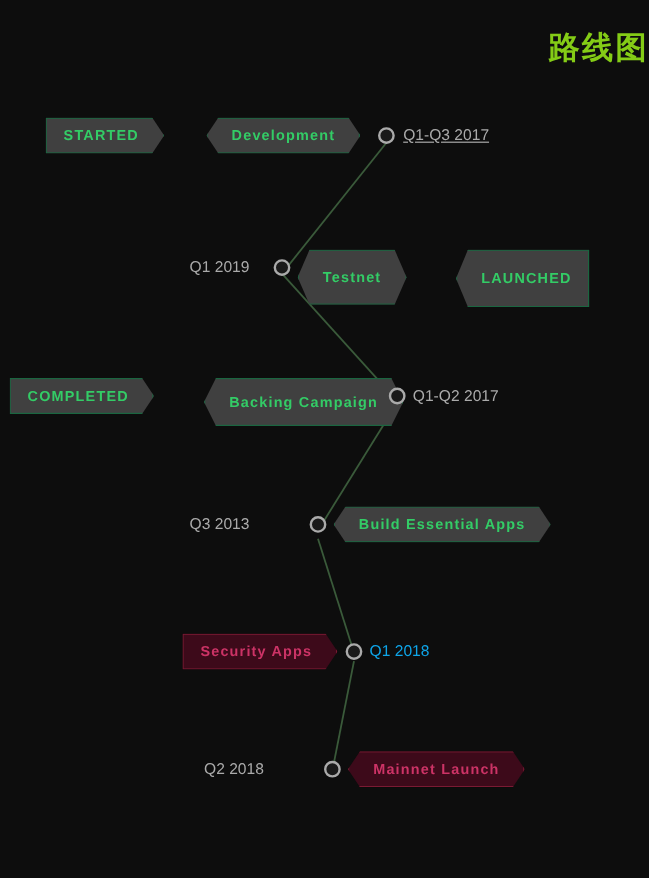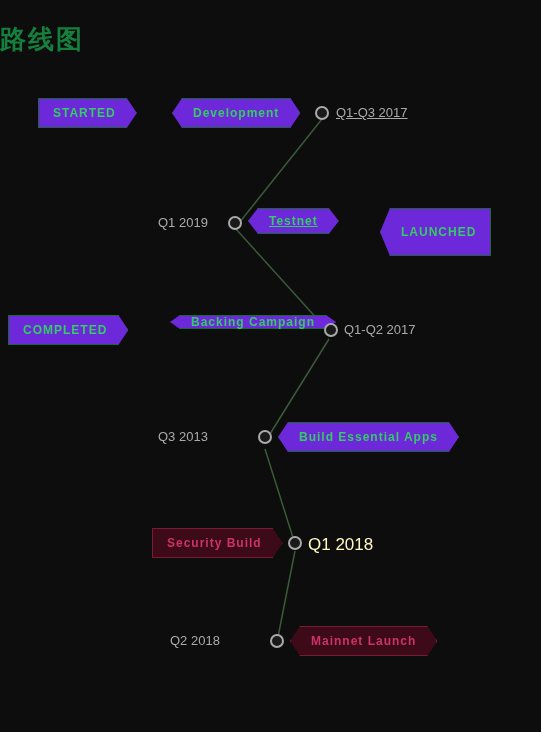--- a/index.html
+++ b/index.html
@@ -8,24 +8,24 @@
       width: 541px;
       height: 732px;
       background-color: #0d0d0d;
       font-family: Arial, sans-serif;
       color: #fff;
       overflow: hidden;
       position: relative;
     }
 
     .page-title {
-      text-align: left;
+      text-align: right;
       font-size: 26px;
       font-weight: bold;
-      color: #15803d;
+      color: #84cc16;
       padding-top: 22px;
       padding-bottom: 10px;
       letter-spacing: 2px;
     }
 
     
     .lines-svg {
       position: absolute;
       top: 0;
       left: 0;
@@ -64,21 +64,21 @@
       clip-path: polygon(10px 0, 100% 0, 100% 100%, 10px 100%, 0 50%);
       padding-left: 20px;
     }
     .badge-arrow-both {
       clip-path: polygon(10px 0, calc(100% - 10px) 0, 100% 50%, calc(100% - 10px) 100%, 10px 100%, 0 50%);
       padding-left: 20px;
       padding-right: 20px;
     }
 
     .green-dark {
-      background-color: #6d28d9;
+      background-color: #404040;
       border: 1px solid #1a6640;
       color: #33cc66;
     }
 
     .maroon {
       background-color: #3d0a1a;
       border: 1px solid #7a1a33;
       color: #cc3366;
     }
 
@@ -134,52 +134,52 @@
 
     <div class="text-label" style="position:absolute; left:336px; top:7px; color:#aaa; font-size:13px;text-decoration:underline;">Q1-Q3 2017</div>
   </div>
 
   <div style="position:absolute; top:208px; left:0; right:0;">
 
     <div class="text-label" style="position:absolute; left:158px; top:7px; color:#aaa; font-size:13px;">Q1 2019</div>
 
     <div class="node-dot white-dot" style="position:absolute; left:228px; top:8px;"></div>
 
-    <div class="badge green-dark badge-arrow-both" style="position:absolute; left:248px; top:0; font-size:12px; height:26px;text-decoration:underline;">Testnet</div>
+    <div class="badge green-dark badge-arrow-both" style="position:absolute; left:248px; top:0; font-size:12px; height:46px;">Testnet</div>
 
     <div class="badge green-dark badge-arrow-left" style="position:absolute; left:380px; top:0; font-size:12px; height:48px;">LAUNCHED</div>
   </div>
 
   <div style="position:absolute; top:315px; left:0; right:0;">
 
     <div class="badge green-dark badge-arrow-right" style="position:absolute; left:8px; top:0; font-size:12px; height:30px;">COMPLETED</div>
 
-    <div class="badge green-dark badge-arrow-both" style="position:absolute; left:170px; top:0; font-size:12px; height:14px;">Backing Campaign</div>
+    <div class="badge green-dark badge-arrow-both" style="position:absolute; left:170px; top:0; font-size:12px; height:40px;">Backing Campaign</div>
 
     <div class="node-dot white-dot" style="position:absolute; left:324px; top:8px;"></div>
 
     <div class="text-label" style="position:absolute; left:344px; top:7px; color:#aaa; font-size:13px;">Q1-Q2 2017</div>
   </div>
 
   <div style="position:absolute; top:422px; left:0; right:0;">
 
     <div class="text-label" style="position:absolute; left:158px; top:7px; color:#aaa; font-size:13px;">Q3 2013</div>
 
     <div class="node-dot white-dot" style="position:absolute; left:258px; top:8px;"></div>
 
     <div class="badge green-dark badge-arrow-both" style="position:absolute; left:278px; top:0; font-size:12px; height:30px;">Build Essential Apps</div>
   </div>
 
   <div style="position:absolute; top:528px; left:0; right:0;">
 
-    <div class="badge maroon badge-arrow-right" style="position:absolute; left:152px; top:0; font-size:12px; height:30px;">Security Build</div>
+    <div class="badge maroon badge-arrow-right" style="position:absolute; left:152px; top:0; font-size:12px; height:30px;">Security Apps</div>
 
     <div class="node-dot white-dot" style="position:absolute; left:288px; top:8px;"></div>
 
-    <div class="text-label" style="position:absolute; left:308px; top:7px; color:#fef9c3; font-size:17px;">Q1 2018</div>
+    <div class="text-label" style="position:absolute; left:308px; top:7px; color:#0ea5e9; font-size:13px;">Q1 2018</div>
   </div>
 
   <div style="position:absolute; top:626px; left:0; right:0;">
 
     <div class="text-label" style="position:absolute; left:170px; top:7px; color:#aaa; font-size:13px;">Q2 2018</div>
 
     <div class="node-dot white-dot" style="position:absolute; left:270px; top:8px;"></div>
 
     <div class="badge maroon badge-arrow-both" style="position:absolute; left:290px; top:0; font-size:12px; height:30px;">Mainnet Launch</div>
   </div>

